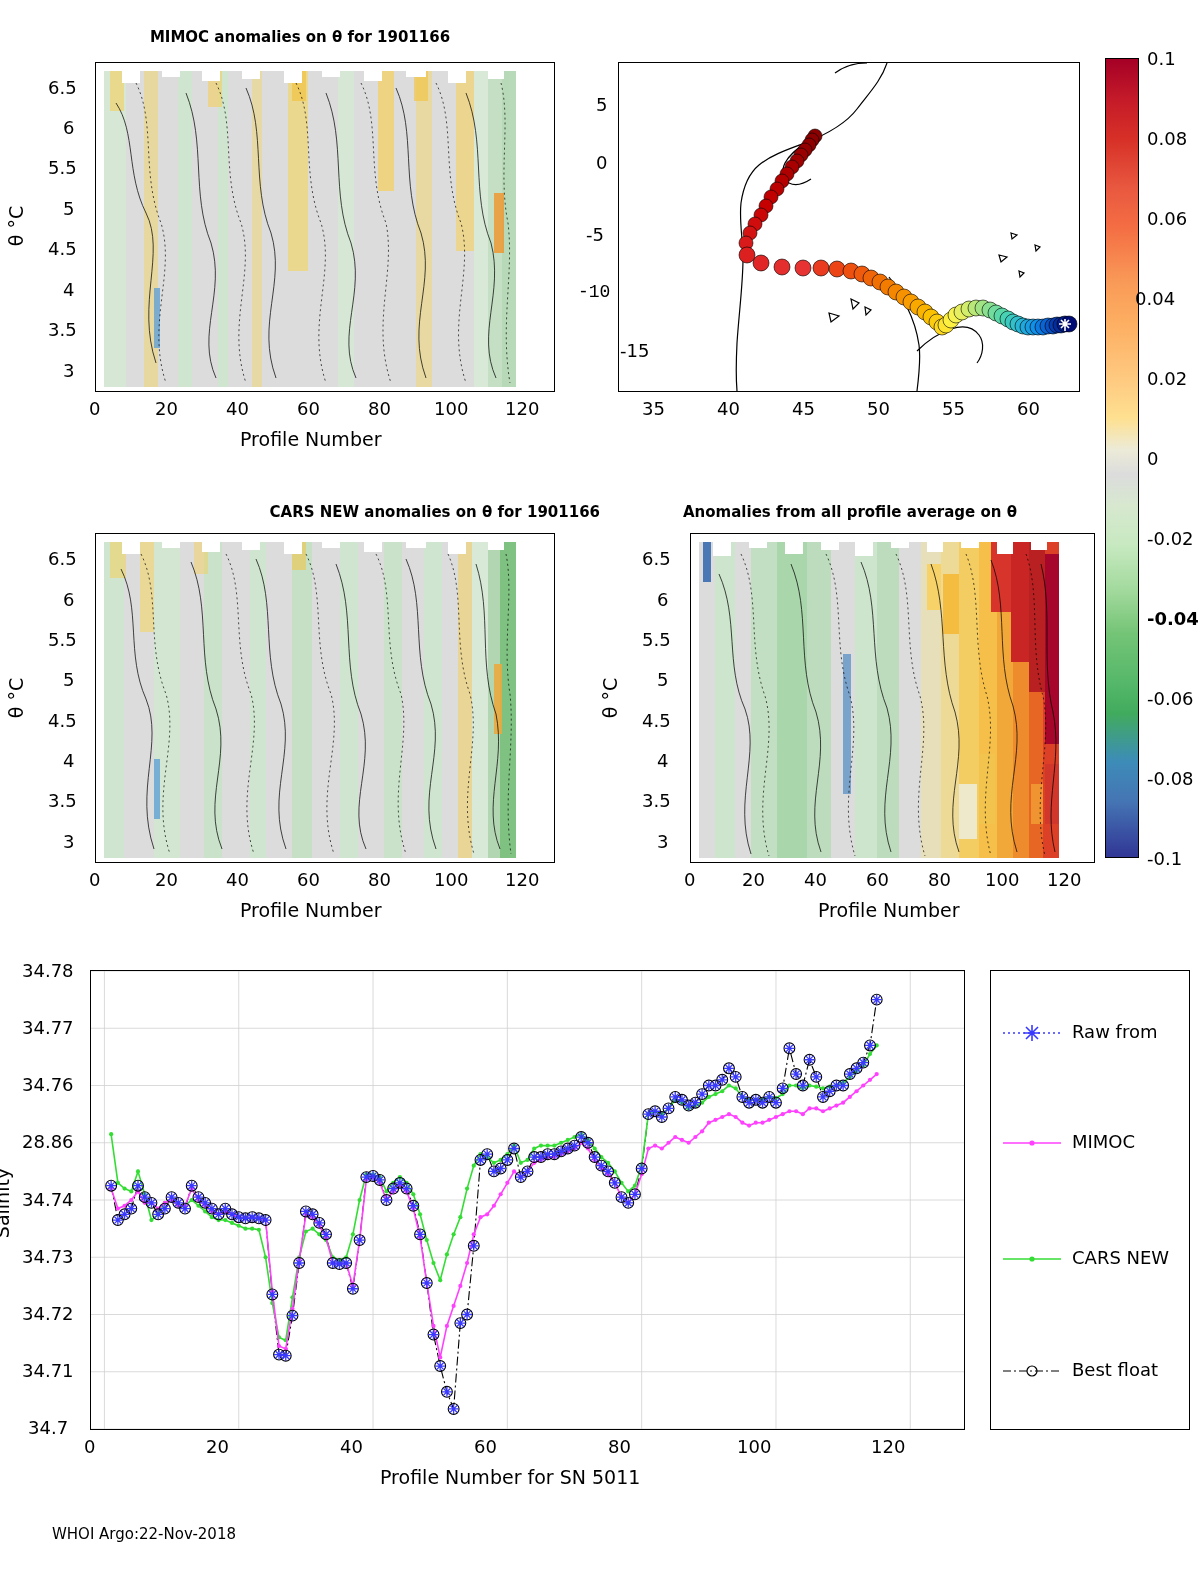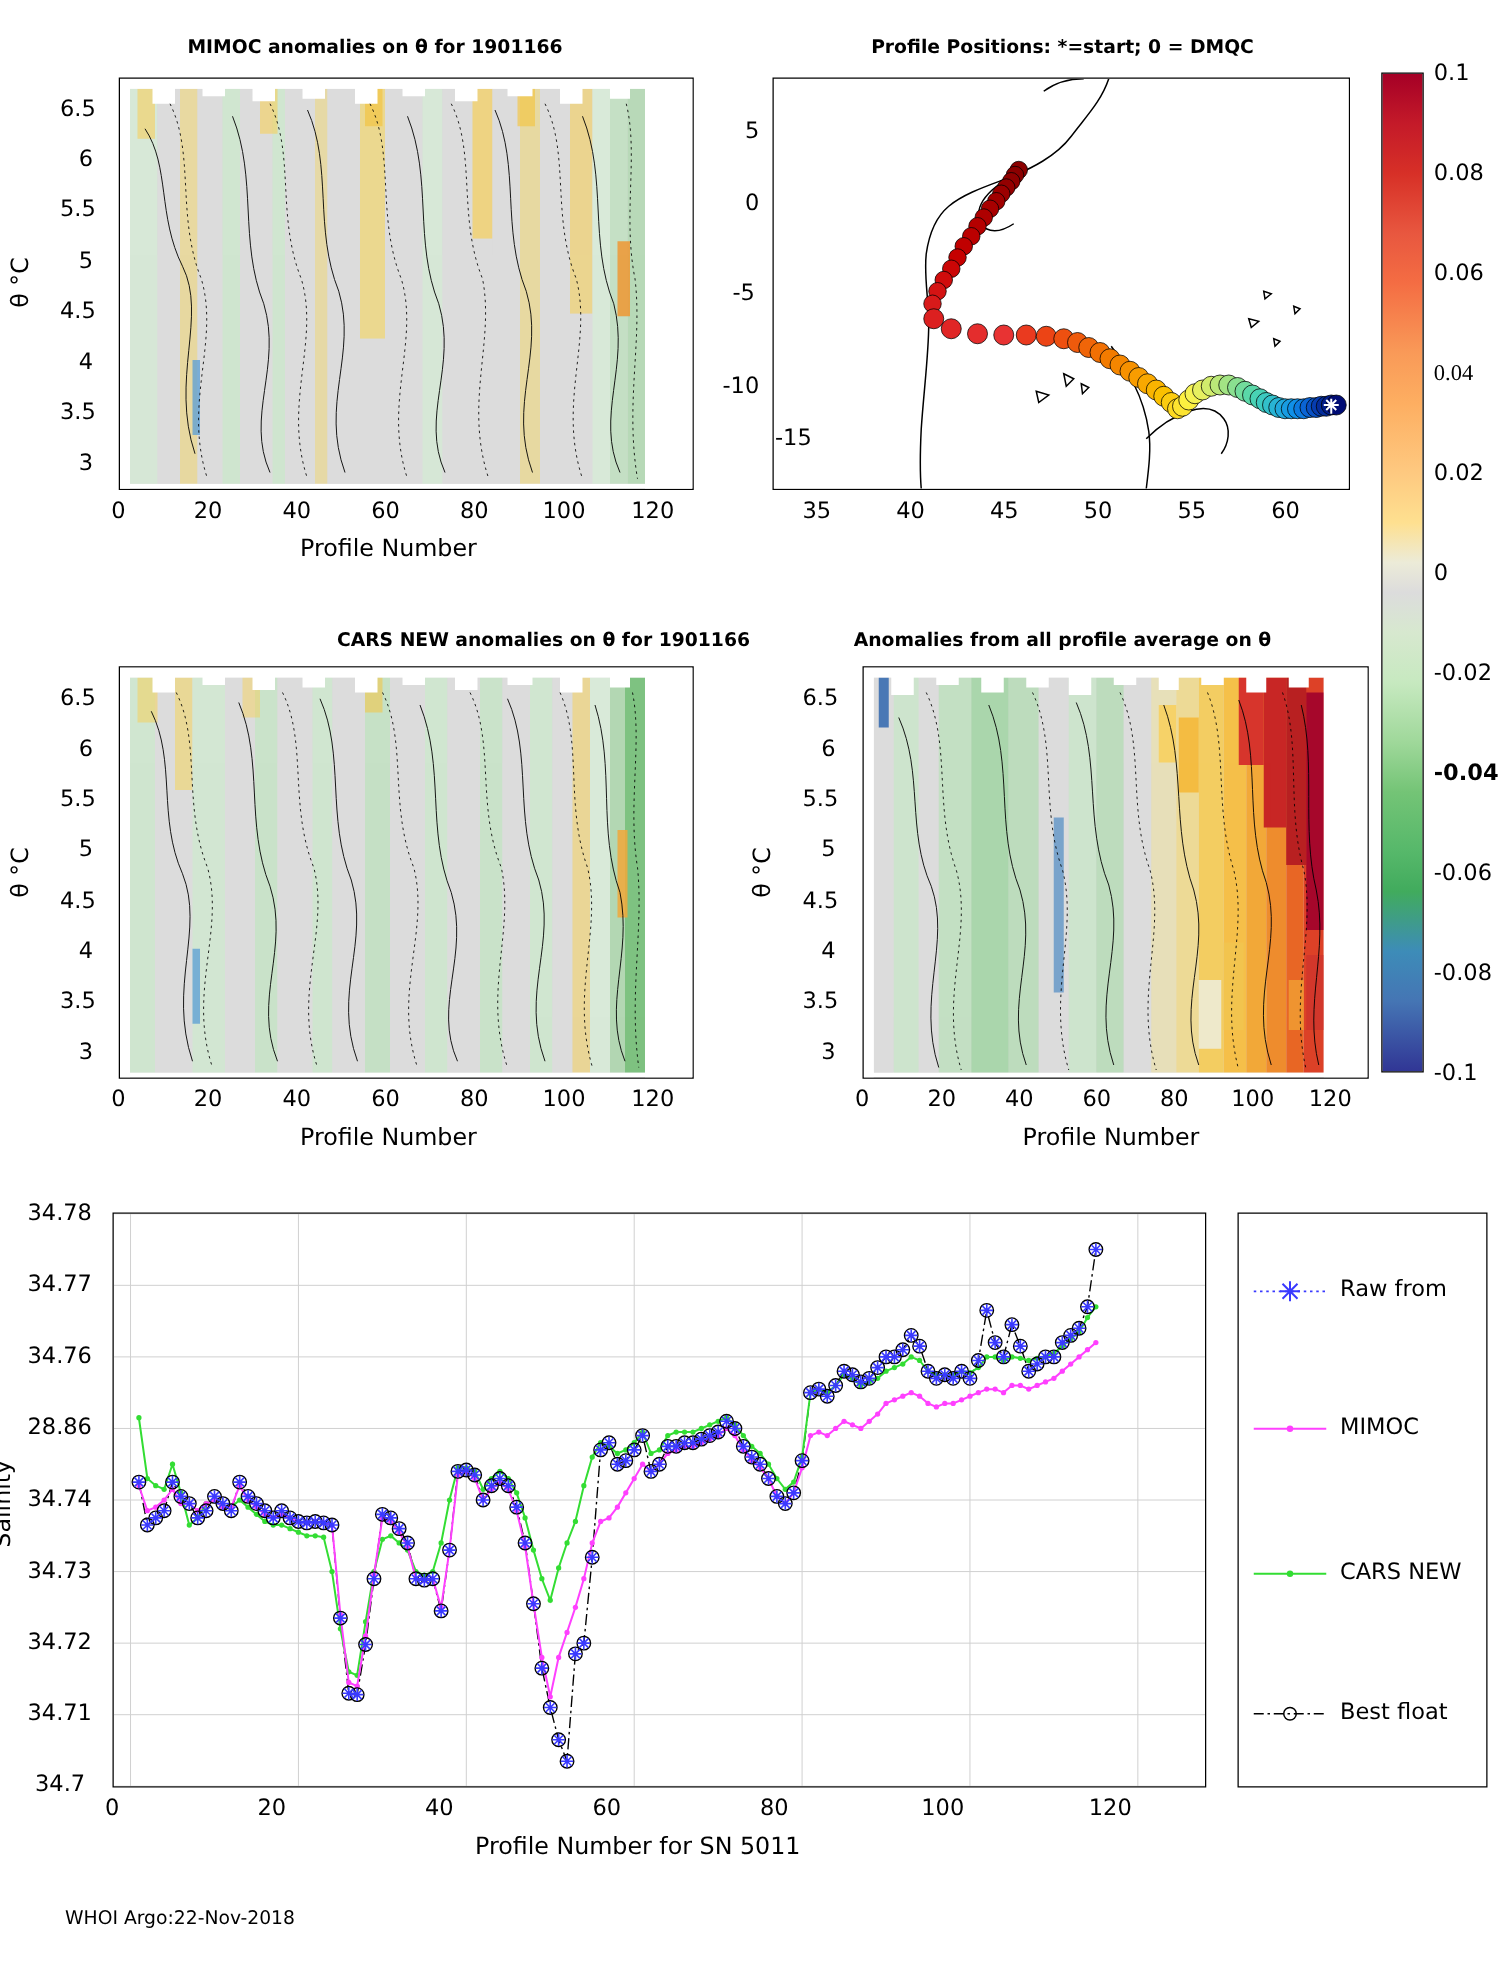--- a/index.html
+++ b/index.html
@@ -106,21 +106,20 @@
   <div class="ticklab" style="left:297px;top:398px;">60</div>
   <div class="ticklab" style="left:368px;top:398px;">80</div>
   <div class="ticklab" style="left:434px;top:398px;">100</div>
   <div class="ticklab" style="left:505px;top:398px;">120</div>
 
   <div class="axlabel" style="left:240px;top:428px;">Profile Number</div>
   <div class="axlabel vlabel" style="left:-4px;top:215px;transform:rotate(-90deg);">θ °C</div>
 </div>
 
 <div class="panel" style="left:600px;top:0;width:500px;height:470px;">
-  <div class="ptitle" style="position:absolute;left:0;top:28px;width:500px;">Profile Positions: *=start; 0 = DMQC</div>
 
   <div class="axis-box" style="left:18px;top:62px;width:462px;height:330px;">
     <svg width="460" height="328" viewBox="0 0 460 328">
       <rect x="0" y="0" width="460" height="328" fill="#ffffff"></rect>
 
       <g fill="none" stroke="#000000" stroke-width="1.2">
         <path d="M268,0 C262,18 250,30 238,46 C226,62 206,72 186,80 C170,86 152,92 140,102 C128,112 124,126 122,140 C120,158 124,176 124,196 C124,220 120,250 118,280 C117,300 117,316 118,328"></path>
         <path d="M186,80 C178,86 170,92 166,100 C162,108 164,116 170,120 C178,124 186,120 192,116"></path>
         <path d="M216,10 C224,4 236,0 248,0"></path>
         <path d="M270,214 C276,222 282,232 288,244 C294,256 298,268 300,282 C302,296 300,312 298,328"></path>
@@ -198,40 +197,40 @@
         <g stroke="#ffffff" stroke-width="1.6">
           <path d="M446,256 L446,268 M440,261 L452,261 M442,257 L450,265 M450,257 L442,265"></path>
         </g>
       </g>
     </svg>
   </div>
 
   <div class="ticklab" style="left:-4px;top:94px;">5</div>
   <div class="ticklab" style="left:-4px;top:152px;">0</div>
   <div class="ticklab" style="left:-14px;top:224px;">-5</div>
-  <div class="ticklab" style="left:-22px;top:298px;">-10</div>
+  <div class="ticklab" style="left:-22px;top:282px;font-family:Liberation Mono, monospace;">-10</div>
   <div class="ticklab" style="left:-22px;top:340px;margin-left:42px;">-15</div>
 
   <div class="ticklab" style="left:42px;top:398px;">35</div>
   <div class="ticklab" style="left:117px;top:398px;">40</div>
   <div class="ticklab" style="left:192px;top:398px;">45</div>
   <div class="ticklab" style="left:267px;top:398px;">50</div>
   <div class="ticklab" style="left:342px;top:398px;">55</div>
   <div class="ticklab" style="left:417px;top:398px;">60</div>
 </div>
 
 <div class="panel" style="left:1105px;top:58px;width:95px;height:810px;">
   <div style="position:absolute;left:0;top:0;width:34px;height:800px;border:1px solid #000;box-sizing:border-box;background:linear-gradient(to bottom,
       #a50026 0%, #c41a29 5%, #d73027 10%, #e8573f 16%, #f46d43 21%, #f99a58 28%, #fdae61 33%, #fec980 40%, #fee090 45%,
       #ecebd8 49%, #dcdcdc 52%, #d7e8cf 56%, #c7e9c0 61%, #9fd89a 67%, #74c476 72%, #56b86a 78%, #41ab5d 82%,
       #3d8cb8 88%, #4575b4 93%, #313695 100%);"></div>
   <div class="ticklab" style="left:42px;top:-10px;">0.1</div>
   <div class="ticklab" style="left:42px;top:70px;">0.08</div>
   <div class="ticklab" style="left:42px;top:150px;">0.06</div>
-  <div class="ticklab" style="left:42px;top:230px;font-family:Liberation Serif, serif;">0.04</div>
+  <div class="ticklab" style="left:30px;top:230px;">0.04</div>
   <div class="ticklab" style="left:42px;top:310px;">0.02</div>
   <div class="ticklab" style="left:42px;top:390px;">0</div>
   <div class="ticklab" style="left:42px;top:470px;">-0.02</div>
   <div class="ticklab" style="left:42px;top:550px;font-weight:bold;">-0.04</div>
   <div class="ticklab" style="left:42px;top:630px;">-0.06</div>
   <div class="ticklab" style="left:42px;top:710px;">-0.08</div>
   <div class="ticklab" style="left:42px;top:790px;">-0.1</div>
 </div>
 
 <div class="panel" style="left:0;top:475px;width:600px;height:460px;">

